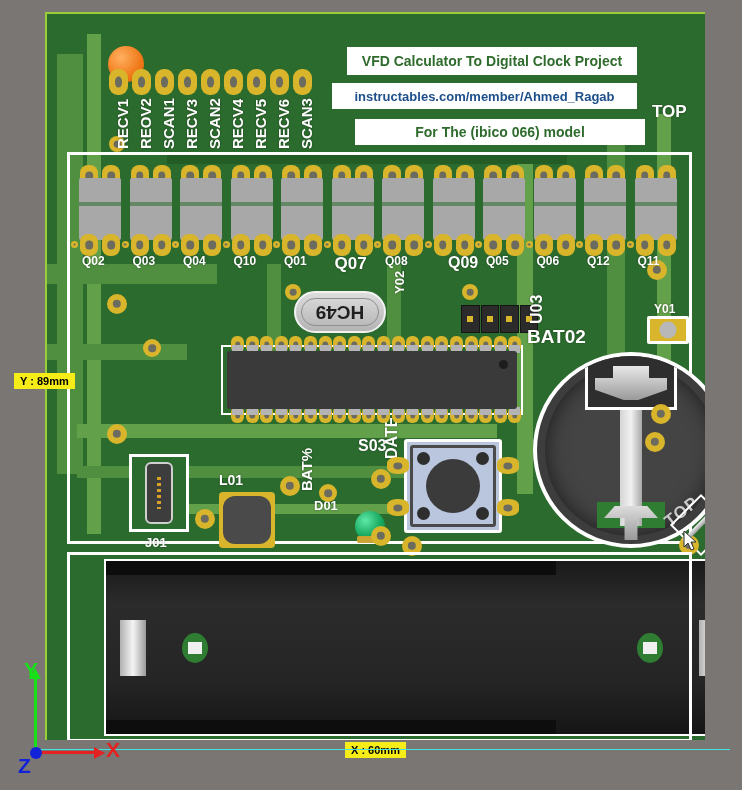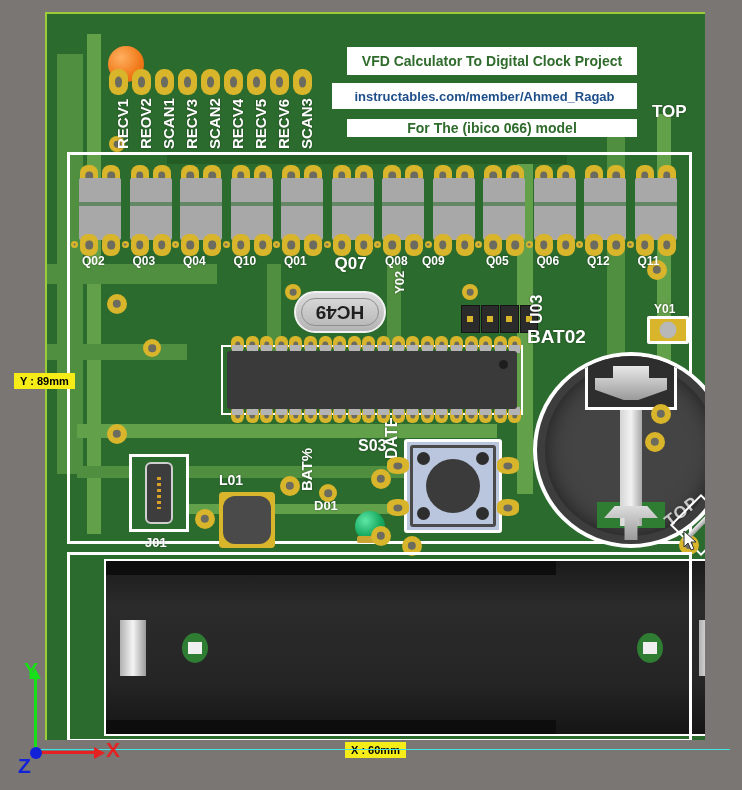--- a/index.html
+++ b/index.html
@@ -509,21 +509,21 @@
     <div class="trace lt" style="left:470px;top:150px;width:16px;height:330px;"></div>
     <div class="trace" style="left:560px;top:120px;width:18px;height:380px;"></div>
     <div class="trace lt" style="left:610px;top:100px;width:14px;height:420px;"></div>
     <div class="trace dk" style="left:120px;top:140px;width:400px;height:10px;"></div>
     <div class="trace" style="left:220px;top:250px;width:14px;height:90px;"></div>
     <div class="trace" style="left:340px;top:250px;width:14px;height:80px;"></div>
     <div class="trace lt" style="left:120px;top:490px;width:300px;height:10px;"></div>
 
     <div class="banner" style="left:300px;top:33px;width:290px;height:28px;font-size:14px;">VFD Calculator To Digital Clock Project</div>
     <div class="banner" style="left:285px;top:69px;width:305px;height:26px;font-size:13px;color:#1e4f8a;">instructables.com/member/Ahmed_Ragab</div>
-    <div class="banner" style="left:300px;top:105px;width:290px;height:18px;font-size:14px;">For The (ibico 066) model</div>
+    <div class="banner" style="left:308px;top:105px;width:290px;height:26px;font-size:14px;">For The (ibico 066) model</div>
 
     <div class="silk-text" style="left:605px;top:88px;font-size:17px;">TOP</div>
 
     <div id="solder-blob"></div>
 
     <div>
       <div class="pad pad-oval" style="left:62px;top:55px;width:19px;height:26px;"></div>
       <div class="pad pad-oval" style="left:85px;top:55px;width:19px;height:26px;"></div>
       <div class="pad pad-oval" style="left:108px;top:55px;width:19px;height:26px;"></div>
       <div class="pad pad-oval" style="left:131px;top:55px;width:19px;height:26px;"></div>
@@ -701,21 +701,21 @@
       <div class="pad pad-oval" style="left: 336px; top: 220px; width: 18px; height: 22px;"></div>
       <div class="pad pad-oval" style="left: 358px; top: 220px; width: 18px; height: 22px;"></div>
       <div class="pad" style="left: 327px; top: 227px; width: 7px; height: 7px;"></div>
       <div class="silk-text" style="left: 338px; top: 240px; font-size: 12px;">Q08</div>
       <div class="pad pad-oval" style="left: 386.5px; top: 151px; width: 18px; height: 22px;"></div>
       <div class="pad pad-oval" style="left: 408.5px; top: 151px; width: 18px; height: 22px;"></div>
       <div class="transistor" style="left: 385.5px; top: 164px; width: 42px; height: 62px;"></div>
       <div class="pad pad-oval" style="left: 386.5px; top: 220px; width: 18px; height: 22px;"></div>
       <div class="pad pad-oval" style="left: 408.5px; top: 220px; width: 18px; height: 22px;"></div>
       <div class="pad" style="left: 377.5px; top: 227px; width: 7px; height: 7px;"></div>
-      <div class="silk-text" style="left: 375px; top: 240px; font-size: 12px;">Q09</div>
+      <div class="silk-text" style="left: 401px; top: 240px; font-size: 16px;">Q09</div>
       <div class="pad pad-oval" style="left: 437px; top: 151px; width: 18px; height: 22px;"></div>
       <div class="pad pad-oval" style="left: 459px; top: 151px; width: 18px; height: 22px;"></div>
       <div class="transistor" style="left: 436px; top: 164px; width: 42px; height: 62px;"></div>
       <div class="pad pad-oval" style="left: 437px; top: 220px; width: 18px; height: 22px;"></div>
       <div class="pad pad-oval" style="left: 459px; top: 220px; width: 18px; height: 22px;"></div>
       <div class="pad" style="left: 428px; top: 227px; width: 7px; height: 7px;"></div>
       <div class="silk-text" style="left: 439px; top: 240px; font-size: 12px;">Q05</div>
       <div class="pad pad-oval" style="left: 487.5px; top: 151px; width: 18px; height: 22px;"></div>
       <div class="pad pad-oval" style="left: 509.5px; top: 151px; width: 18px; height: 22px;"></div>
       <div class="transistor" style="left: 486.5px; top: 164px; width: 42px; height: 62px;"></div>

